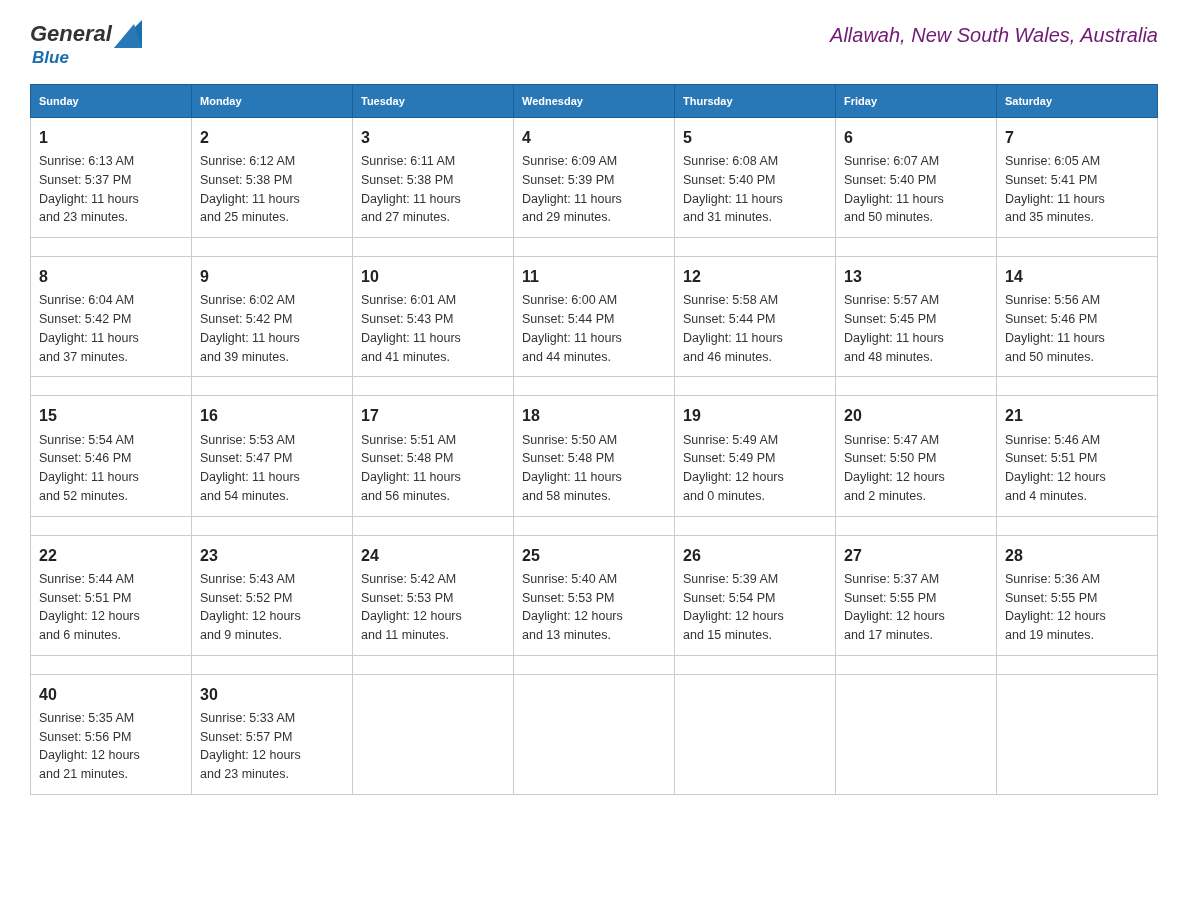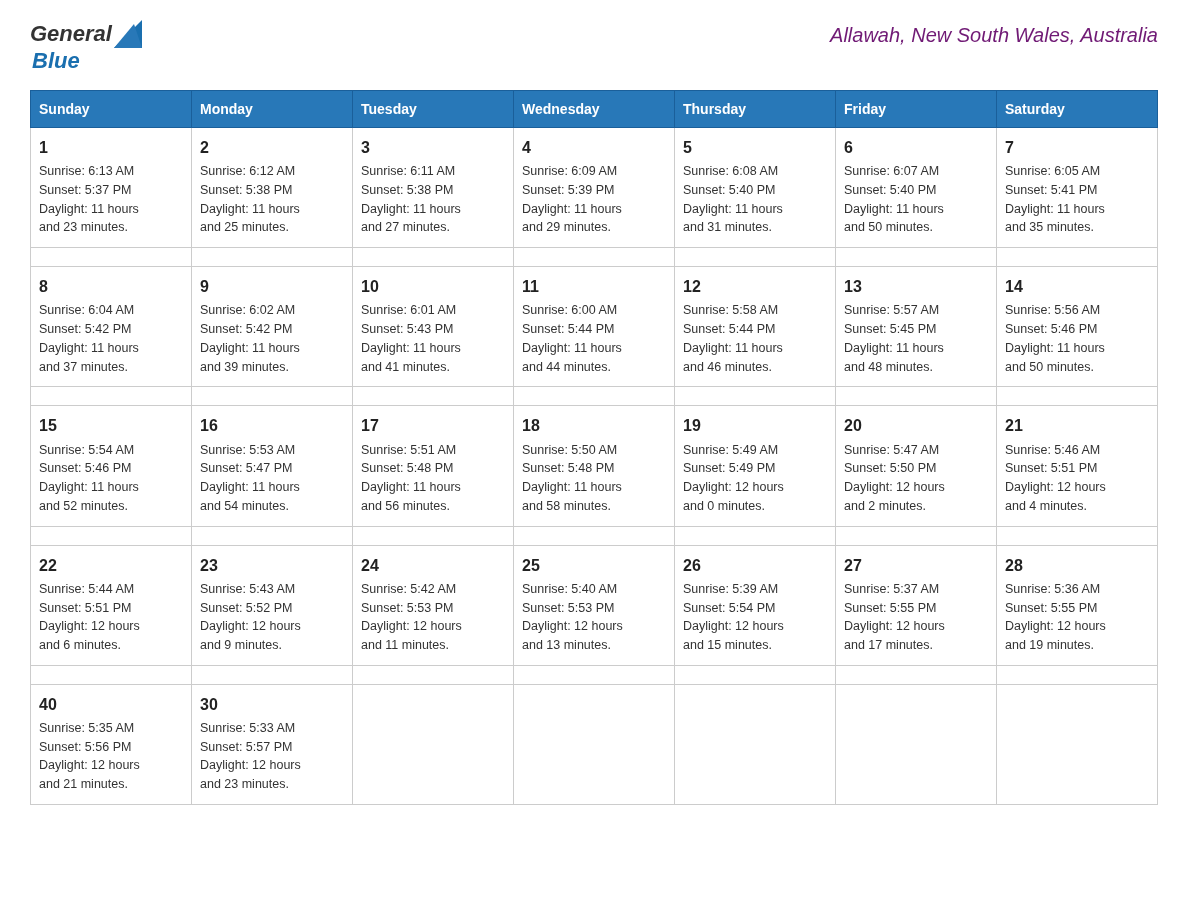--- a/index.html
+++ b/index.html
@@ -43,21 +43,21 @@
       margin-top: 4px;
     }
     .calendar-table {
       width: 100%;
       border-collapse: collapse;
       table-layout: fixed;
     }
     .calendar-table thead tr th {
       background-color: #2878b8;
       color: #ffffff;
-      font-size: 14px;
+      font-size: 11px;
       font-weight: bold;
       padding: 10px 8px;
       text-align: left;
       border: 1px solid #1a5f9a;
     }
     .calendar-table tbody tr td {
       border: 1px solid #cccccc;
       vertical-align: top;
       padding: 8px 8px 10px 8px;
       min-height: 90px;
@@ -93,21 +93,21 @@
       display: flex;
       flex-direction: column;
       align-items: flex-start;
     }
     .logo-line1 {
       display: flex;
       align-items: center;
     }
     .logo-line2 {
       color: #1a6faf;
-      font-size: 22px;
+      font-size: 17px;
       font-weight: bold;
       margin-left: 0;
       padding-left: 2px;
     }
   </style>
 </head>
 <body>
 
 <div class="header-section">
   <div class="logo-wrapper">

